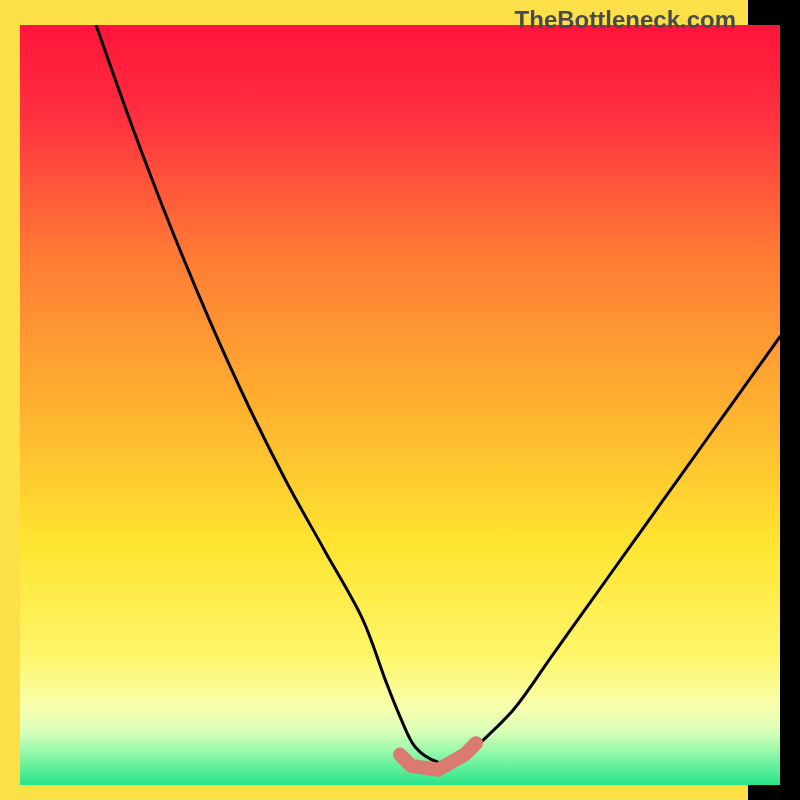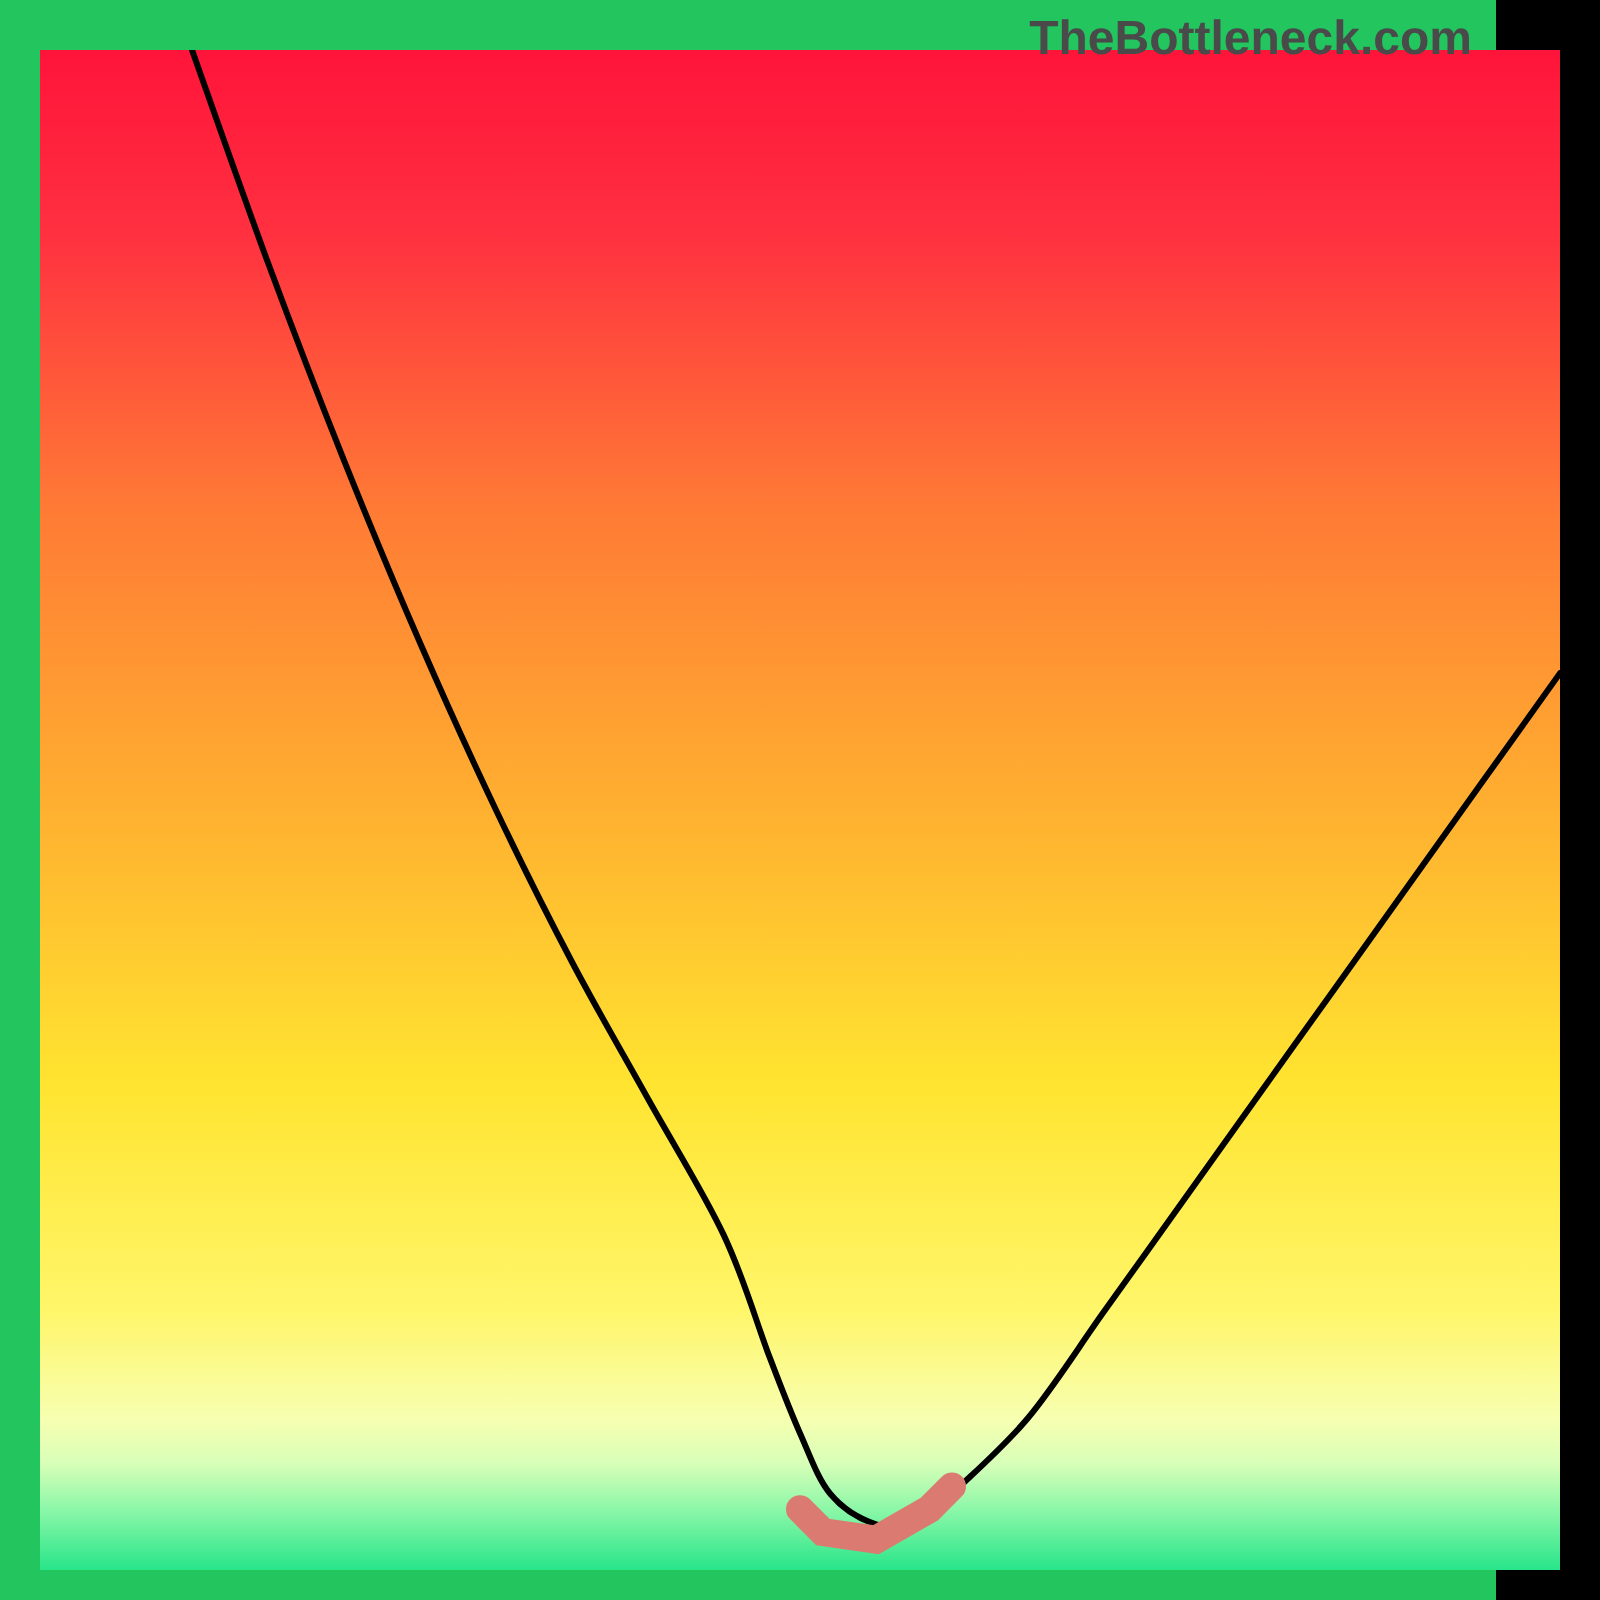--- a/index.html
+++ b/index.html
@@ -7,21 +7,21 @@
     padding: 0;
     width: 800px;
     height: 800px;
     background: #000000;
     overflow: hidden;
   }
   .container {
     width: 748px;
     height: 800px;
     position: relative;
-    background: #22c55e;
+    background: #fde047;
   }
   .watermark {
     position: absolute;
     top: 6px;
     right: 12px;
     color: #4a4a4a;
     font-family: Arial, Helvetica, sans-serif;
     font-size: 24px;
     font-weight: bold;
     z-index: 3;

